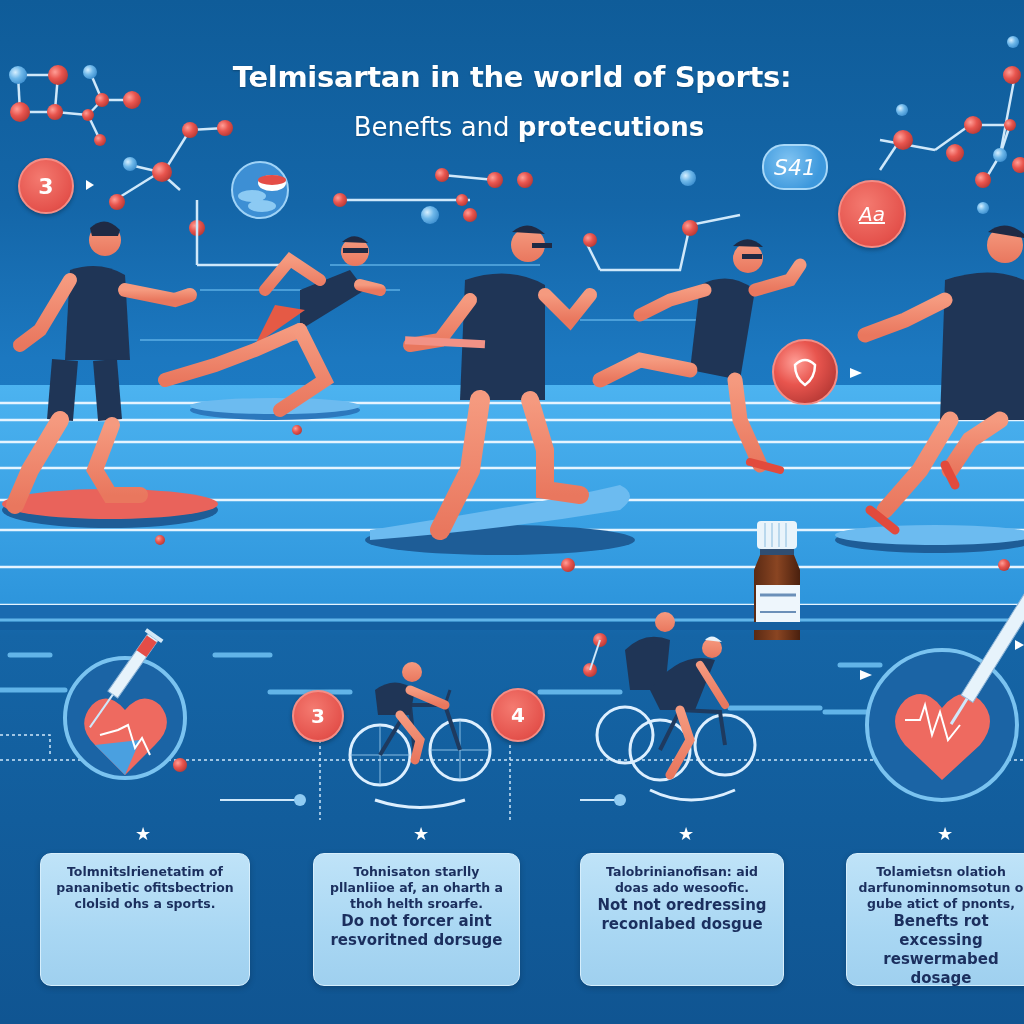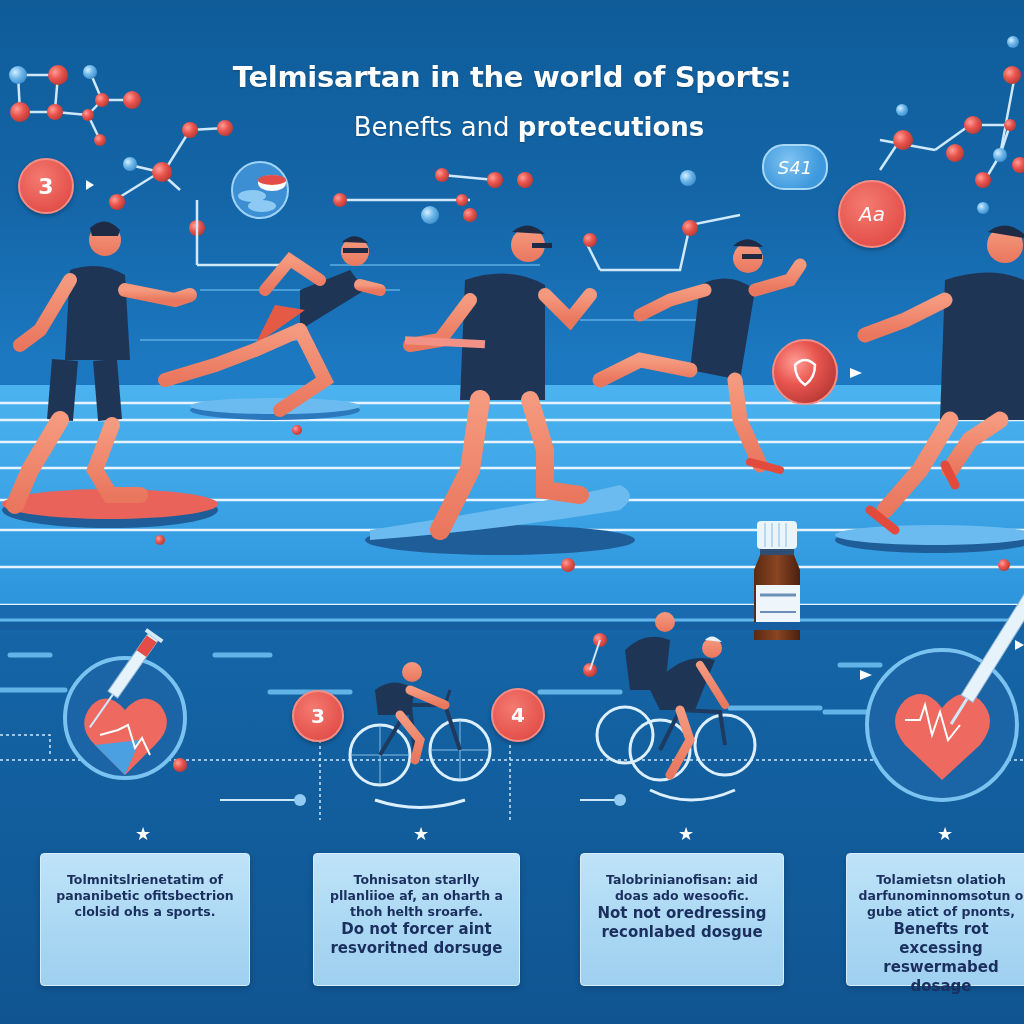--- a/index.html
+++ b/index.html
@@ -26,27 +26,27 @@
     position: absolute; border-radius: 50%;
     background: radial-gradient(circle at 40% 35%, #f47a70, #e4524c 70%, #c8403b);
     color: #fff; display: flex; align-items: center; justify-content: center;
     font-weight: bold; box-shadow: 0 2px 4px rgba(0,0,0,0.3);
     border: 2px solid #f58d85;
   }
   .pill-badge {
     position: absolute; border-radius: 22px;
     background: radial-gradient(circle at 40% 35%, #7fc3f2, #3d98dc 70%);
     color: #fff; display: flex; align-items: center; justify-content: center;
-    font-size: 18px; font-style: italic; border: 2px solid #a8d8f8;
+    font-size: 22px; font-style: italic; border: 2px solid #a8d8f8;
   }
   .info-card {
     position: absolute; top: 853px; height: 133px;
     background: linear-gradient(180deg, #bfe3f8 0%, #a9d7f3 60%, #9fd0ef 100%);
-    border-radius: 4px; border: 1px solid #d6eefc;
-    padding: 18px 10px; text-align: center; color: #1b2f5e;
+    border-radius: 11px; border: 1px solid #d6eefc;
+    padding: 10px 10px; text-align: center; color: #1b2f5e;
     box-shadow: 0 2px 6px rgba(0,0,0,0.2);
   }
   .info-card .desc { font-size: 12.5px; line-height: 16px; font-weight: bold; }
   .info-card .warn { font-size: 15px; line-height: 19px; font-weight: bold; }
   .star {
     position: absolute; top: 823px; color: #fff; font-size: 18px; width: 20px; text-align: center;
   }
 </style>
 </head>
 <body>
@@ -358,21 +358,21 @@
 </svg>
 
 <div class="title-1">Telmisartan in the world of Sports:</div>
 <div class="title-2">
   <span>Benefts and </span><b>protecutions</b>
 </div>
 
 <div class="badge" style="left:18px; top:158px; width:56px; height:56px; font-size:22px;">3</div>
 <div style="position:absolute; left:86px; top:180px; width:0; height:0; border-top:5px solid transparent; border-bottom:5px solid transparent; border-left:8px solid #fff;"></div>
 <div class="pill-badge" style="left:762px; top:144px; width:66px; height:46px;">S41</div>
-<div class="badge" style="left:838px; top:180px; width:68px; height:68px; font-size:20px; font-style:italic; font-weight:normal;">Aa</div>
+<div class="badge" style="left:838px; top:180px; width:68px; height:68px; font-size:20px; font-style:italic; font-weight:normal;text-decoration:underline;">Aa</div>
 <div class="badge" style="left:292px; top:690px; width:52px; height:52px; font-size:20px;">3</div>
 <div class="badge" style="left:491px; top:688px; width:54px; height:54px; font-size:20px;">4</div>
 
 <div class="star" style="left:133px;">★</div>
 <div class="star" style="left:411px;">★</div>
 <div class="star" style="left:676px;">★</div>
 <div class="star" style="left:935px;">★</div>
 
 <div class="info-card" style="left:40px; width:210px;">
   <div class="desc">Tolmnitslrienetatim of pananibetic ofitsbectrion clolsid ohs a sports.</div>

